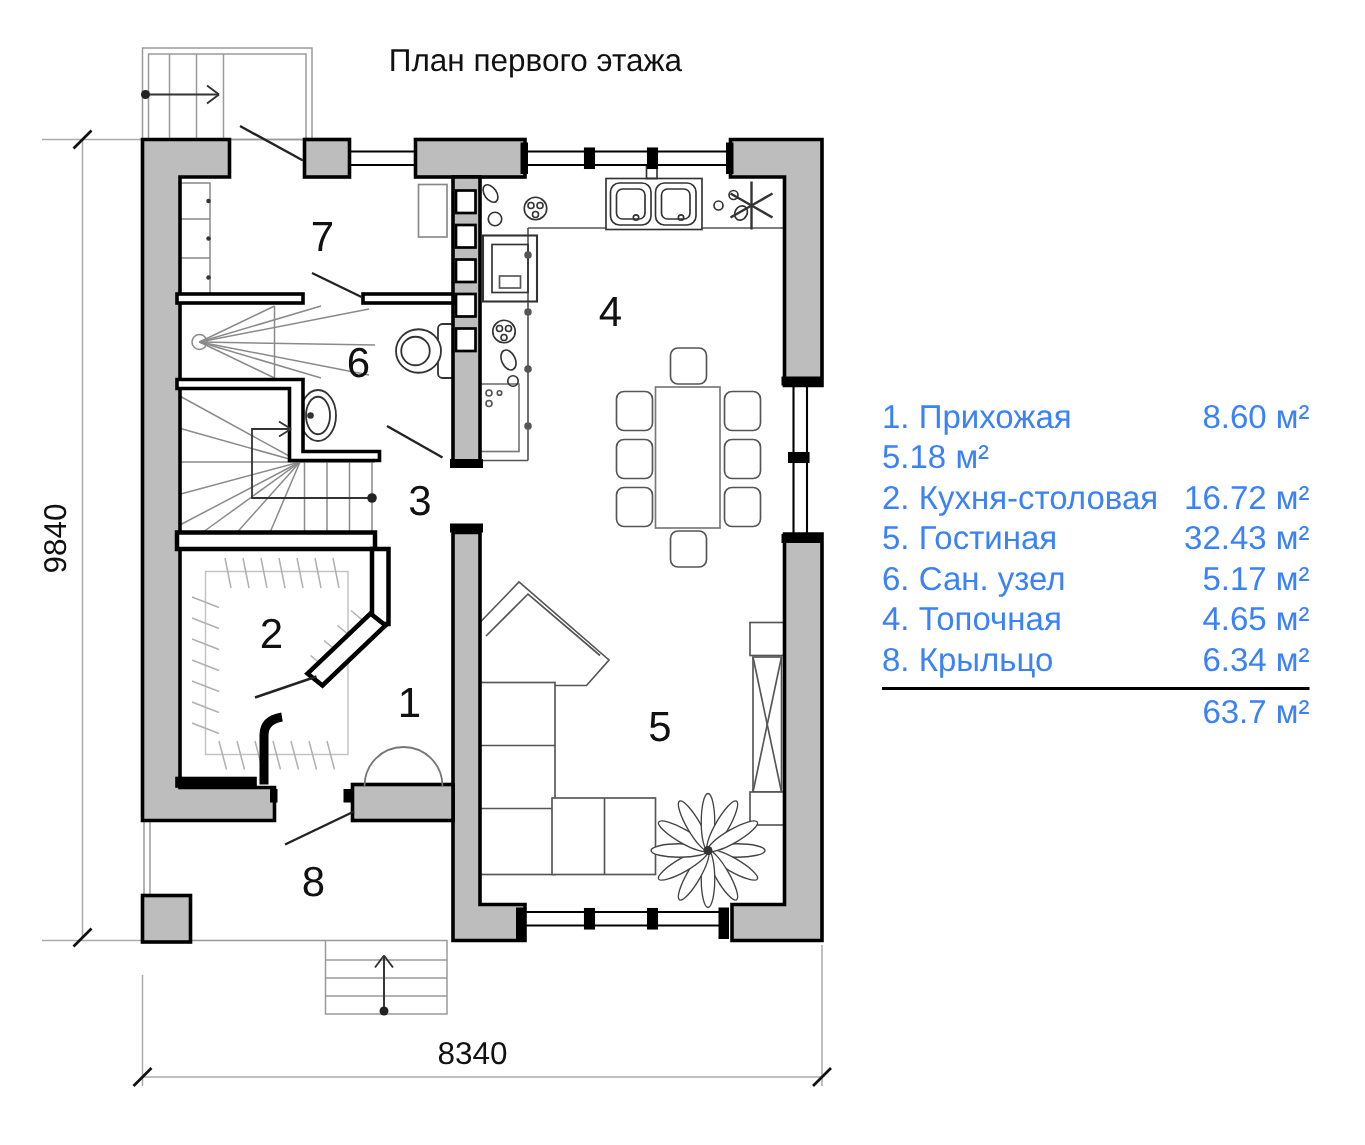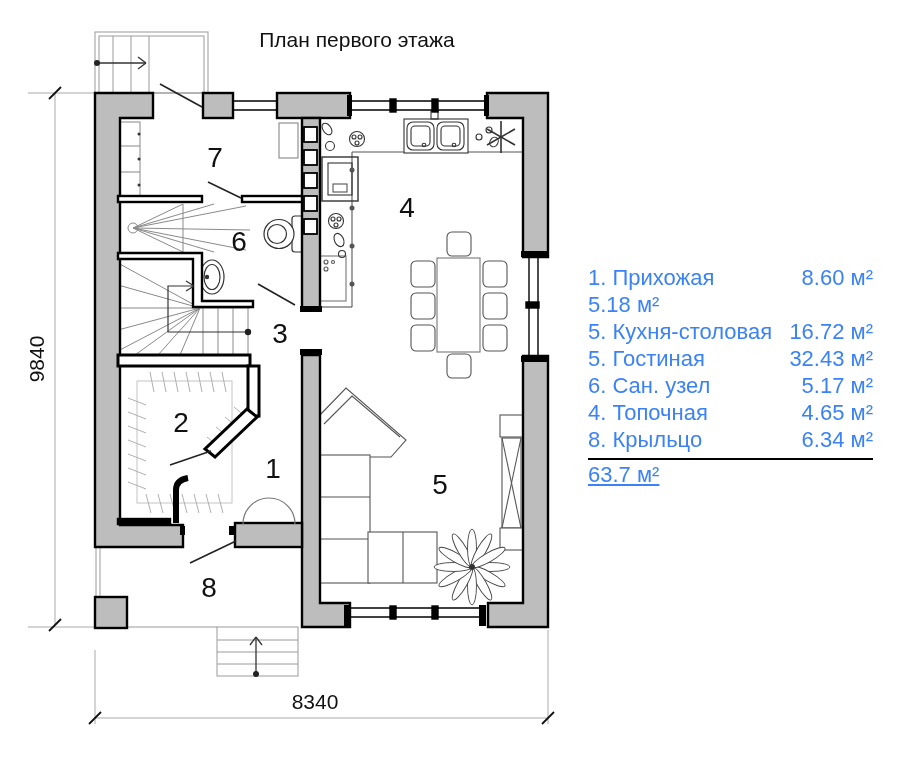--- a/index.html
+++ b/index.html
@@ -6,21 +6,21 @@
   body{width:910px;height:763px;font-family:"Liberation Sans",sans-serif;}
   .stage{position:relative;width:910px;height:763px;background:#fff;overflow:hidden;}
   svg{position:absolute;left:0;top:0;}
   svg text{font-family:"Liberation Sans",sans-serif;fill:#111;}
   .room-num{font-size:28px;}
   .dim-text{font-size:21px;}
   .title-text{font-size:21px;}
   .legend{position:absolute;left:588px;top:222px;width:285px;font-size:22px;color:#3b82f6;margin-top:42px;}
   .legend-row{display:flex;justify-content:space-between;line-height:27px;white-space:nowrap;}
   .legend-rule{border-top:2px solid #000;margin-top:5px;}
-  .legend-total{line-height:27px;margin-top:1px;text-decoration:underline;}
+  .legend-total{text-align:right;line-height:27px;margin-top:1px;}
 </style>
 </head>
 <body>
 
 <div class="stage">
 
 <svg width="910" height="763" viewBox="0 0 910 763">
 
   <g stroke="#aaaaaa" stroke-width="1" fill="none">
     <line x1="55" y1="93" x2="55" y2="625"></line>
@@ -356,21 +356,21 @@
 
 <div class="legend">
   <div class="legend-row">
     <span>1. Прихожая</span>
     <span>8.60 м²</span>
   </div>
   <div class="legend-row">
     <span>5.18 м²</span>
   </div>
   <div class="legend-row">
-    <span>5. Кухня-столовая</span>
+    <span>2. Кухня-столовая</span>
     <span>16.72 м²</span>
   </div>
   <div class="legend-row">
     <span>5. Гостиная</span>
     <span>32.43 м²</span>
   </div>
   <div class="legend-row">
     <span>6. Сан. узел</span>
     <span>5.17 м²</span>
   </div>

